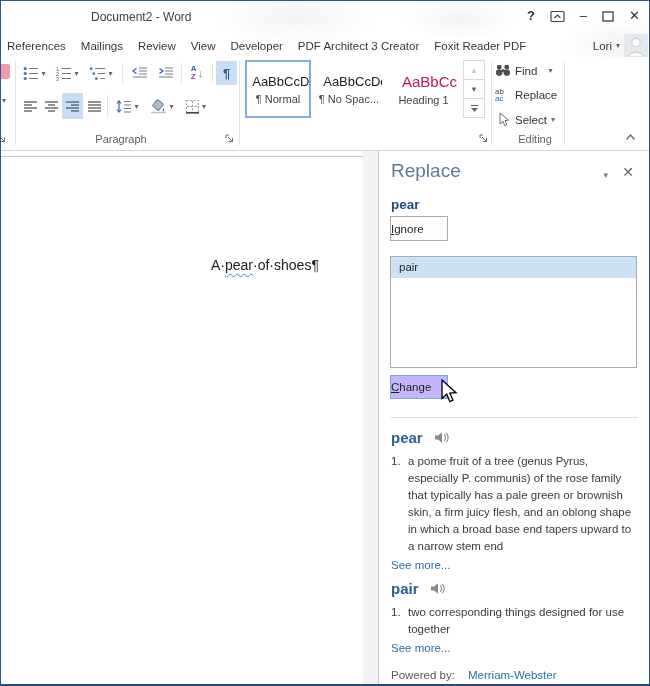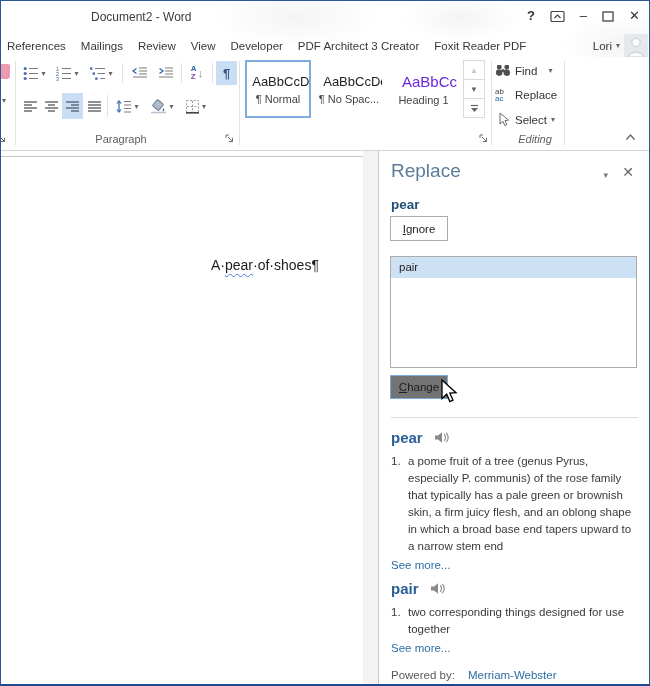--- a/index.html
+++ b/index.html
@@ -31,21 +31,21 @@
   .rbtn.active { background:#c9def4; }
   .grouplabel { position:absolute; top:76px; font-size:11px; color:#5f5f5f; text-align:center; }
   .launcher { position:absolute; top:77px; width:10px; height:10px; }
   .hl-stub { position:absolute; left:0; top:7px; width:9px; height:15px; background:#ec9bb0; border-radius:0 2px 3px 1px; }
   .hl-caret { position:absolute; left:1px; top:39px; font-size:8px; color:#666; }
 
   
   .stylecard { position:absolute; top:3px; height:58px; background:#fff; border:1px solid transparent; display:flex; flex-direction:column; align-items:center; justify-content:center; gap:4px; overflow:hidden; }
   .stylecard.selected { border:2px solid #7fadde; }
   .preview { font-size:13px; color:#1f1f1f; white-space:nowrap;margin-left:12px; }
-  .preview.h1 { font-size:15px; color:#6d28d9;text-align:center; }
+  .preview.h1 { font-size:15px; color:#be185d;text-align:center; }
   .stylename { font-size:11px; color:#444; white-space:nowrap; }
   .scrollcol { position:absolute; left:462px; top:3px; width:22px; height:58px; border:1px solid #dadada; display:flex; flex-direction:column; }
   .scrollbtn { flex:1; display:flex; align-items:center; justify-content:center; border-bottom:1px solid #dadada; font-size:8px; color:#666; }
   .scrollbtn:last-child { border-bottom:none; }
   .dis { color:#c6c6c6; }
 
   
   .editrow { position:absolute; left:494px; display:flex; align-items:center; gap:4px; font-size:11.5px; color:#333; white-space:nowrap; }
 
   
@@ -55,26 +55,26 @@
   .squiggle { text-decoration:underline; text-decoration-style:wavy; text-decoration-color:#4a7ade; text-decoration-thickness:1px; text-underline-offset:3px; }
   .strip { position:absolute; top:150px; left:362px; width:15px; bottom:0; background:#f3f3f3; }
   .vdiv { position:absolute; top:150px; left:377px; width:1px; bottom:0; background:#c9c9c9; }
 
   
   .pane { position:absolute; top:150px; left:378px; right:0; bottom:0; background:#fff; font-size:11.5px; color:#3a3a3a; }
   .pane-title { position:absolute; left:12px; top:9px; font-size:19px; color:#5d7b9a; }
   .pane-caret { position:absolute; right:41px; top:19px; font-size:9px; color:#777; }
   .pane-close { position:absolute; right:15px; top:13px; font-size:14px; color:#666; }
   .pane-word { position:absolute; left:12px; top:46px; font-size:13.5px; font-weight:bold; color:#1f4e79; }
-  .btn { font-size:11.5px; color:#1f1f1f; display:flex; align-items:center; justify-content:center; }
+  .btn { font-size:11.5px; color:#1f1f1f; display:flex; align-items:center; justify-content:flex-start; }
   .ignore-btn { position:absolute; left:11px; top:65px; width:58px; height:25px; background:#fefefe; border:1px solid #ababab; }
   .accel { text-decoration:underline; }
   .listbox { position:absolute; left:11px; top:105px; width:247px; height:112px; border:1px solid #ababab; background:#fff; }
   .sugg-row { height:21px; line-height:21px; padding-left:8px; background:#cde1f5; color:#1f1f1f; }
-  .change-btn { position:absolute; left:11px; top:224px; width:58px; height:24px; background:#737373; border:1px solid #7da9dd; }
+  .change-btn { position:absolute; left:11px; top:224px; width:58px; height:24px; background:#c4b5fd; border:1px solid #7da9dd; }
   .cursor { position:absolute; left:61px; top:228px; }
   .defs { position:absolute; left:12px; top:266px; width:248px; }
   .defdivider { border:none; border-top:1px solid #dcdcdc; margin:0 0 11px 0; width:247px; }
   .defhead { display:flex; align-items:center; gap:11px; }
   .defword { font-size:15px; font-weight:bold; color:#2b5f97; }
   .defbody { position:relative; padding-left:17px; line-height:17px; margin-top:7px; width:242px; color:#3a3a3a; }
   .defnum { position:absolute; left:0; top:0; }
   .seemore { color:#2e6da4; margin-top:4px; }
   .defgap { height:9px; }
   .powered { margin-top:15px; color:#595959; display:flex; }
@@ -303,21 +303,21 @@
       </span>
       <span>Replace</span>
     </div>
     <div class="editrow" style="top:55px;">
       <svg width="16" height="15" viewBox="0 0 16 15">
           <path d="M5 1 L5 12 L8 9.4 L9.8 13.6 L11.8 12.7 L10 8.6 L13.5 8.2 Z" fill="#fdfdfd" stroke="#6b6b6b" stroke-width="1"></path>
         </svg>
       <span>Select</span>
       <span class="caret">▾</span>
     </div>
-    <div class="grouplabel" style="left:494px; width:80px;font-style:italic;">Editing</div>
+    <div class="grouplabel" style="left:494px; width:80px;">Editing</div>
     <div class="vsep" style="left:563px;"></div>
 
     <div style="position:absolute; left:623px; top:75px;">
       <svg width="13" height="10" viewBox="0 0 13 10">
           <path d="M2.5 7.5 L6.5 3 L10.5 7.5" fill="none" stroke="#666" stroke-width="1.3"></path>
         </svg>
     </div>
   </div>
 
   <div class="docarea">

